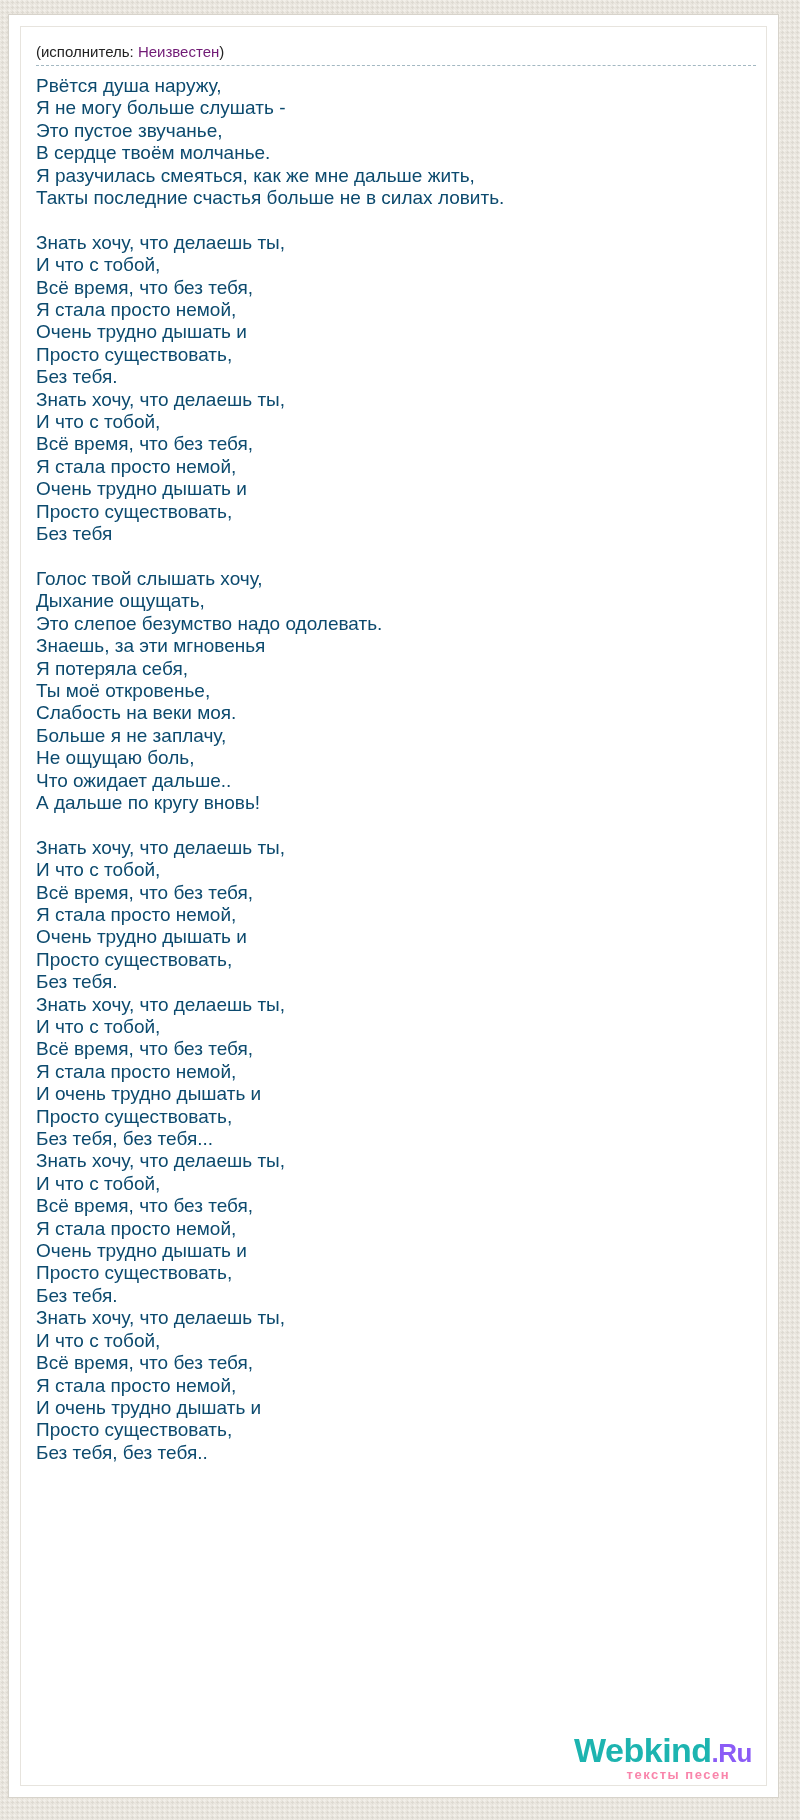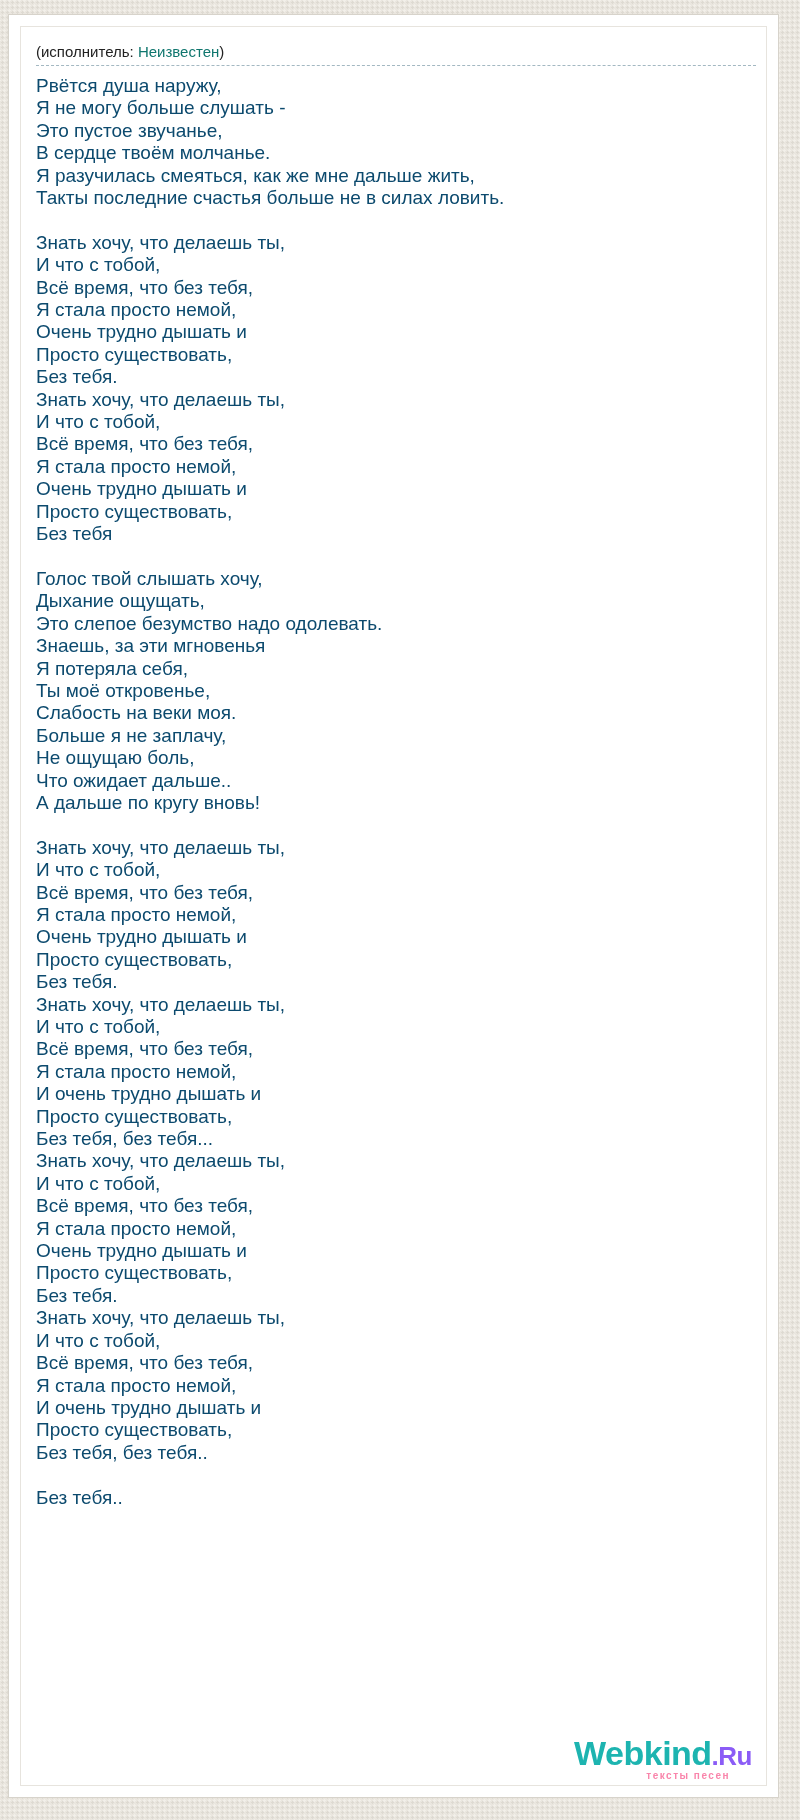--- a/index.html
+++ b/index.html
@@ -43,21 +43,21 @@
     line-height: 28px;
     letter-spacing: 0.2px;
   }
   .artist-line {
     margin-top: 2px;
     font-size: 15px;
     color: #222222;
     line-height: 19px;
   }
   .artist-line a {
-    color: #0f766e;
+    color: #701a75;
     text-decoration: none;
     cursor: pointer;
     text-align: right;
   }
   .dotted-sep {
     margin-top: 4px;
     border-bottom: 1px dashed #a3b8c2;
     height: 0;
   }
   .lyrics {
@@ -85,21 +85,21 @@
   }
   .logo-ru {
     font-size: 26px;
     font-weight: 700;
     color: #8b5cf6;
     letter-spacing: -0.5px;
   }
   .logo-tag {
     margin-top: 1px;
     padding-right: 22px;
-    font-size: 10px;
+    font-size: 13px;
     font-weight: 700;
     color: #f985ab;
     letter-spacing: 1.5px;
   }
 </style>
 </head>
 <body>
 
 <div class="page">
   <div class="inner">
@@ -109,21 +109,20 @@
       <span>(исполнитель: </span><a>Неизвестен</a><span>)</span>
     </div>
 
     <div class="dotted-sep"></div>
 
     <div class="lyrics">
         <p>Рвётся душа наружу,<br>Я не могу больше слушать -<br>Это пустое звучанье,<br>В сердце твоём молчанье.<br>Я разучилась смеяться, как же мне дальше жить,<br>Такты последние счастья больше не в силах ловить.</p>
         <p>Знать хочу, что делаешь ты,<br>И что с тобой,<br>Всё время, что без тебя,<br>Я стала просто немой,<br>Очень трудно дышать и<br>Просто существовать,<br>Без тебя.<br>Знать хочу, что делаешь ты,<br>И что с тобой,<br>Всё время, что без тебя,<br>Я стала просто немой,<br>Очень трудно дышать и<br>Просто существовать,<br>Без тебя</p>
         <p>Голос твой слышать хочу,<br>Дыхание ощущать,<br>Это слепое безумство надо одолевать.<br>Знаешь, за эти мгновенья<br>Я потеряла себя,<br>Ты моё откровенье,<br>Слабость на веки моя.<br>Больше я не заплачу,<br>Не ощущаю боль,<br>Что ожидает дальше..<br>А дальше по кругу вновь!</p>
         <p>Знать хочу, что делаешь ты,<br>И что с тобой,<br>Всё время, что без тебя,<br>Я стала просто немой,<br>Очень трудно дышать и<br>Просто существовать,<br>Без тебя.<br>Знать хочу, что делаешь ты,<br>И что с тобой,<br>Всё время, что без тебя,<br>Я стала просто немой,<br>И очень трудно дышать и<br>Просто существовать,<br>Без тебя, без тебя...<br>Знать хочу, что делаешь ты,<br>И что с тобой,<br>Всё время, что без тебя,<br>Я стала просто немой,<br>Очень трудно дышать и<br>Просто существовать,<br>Без тебя.<br>Знать хочу, что делаешь ты,<br>И что с тобой,<br>Всё время, что без тебя,<br>Я стала просто немой,<br>И очень трудно дышать и<br>Просто существовать,<br>Без тебя, без тебя..</p>
-        <p>Без тебя..</p>
       </div>
 
     <div class="logo">
       <div class="logo-main">
         <span class="logo-web">Webkind</span><span class="logo-ru">.Ru</span>
       </div>
       <div class="logo-tag">тексты песен</div>
     </div>
 
   </div>

